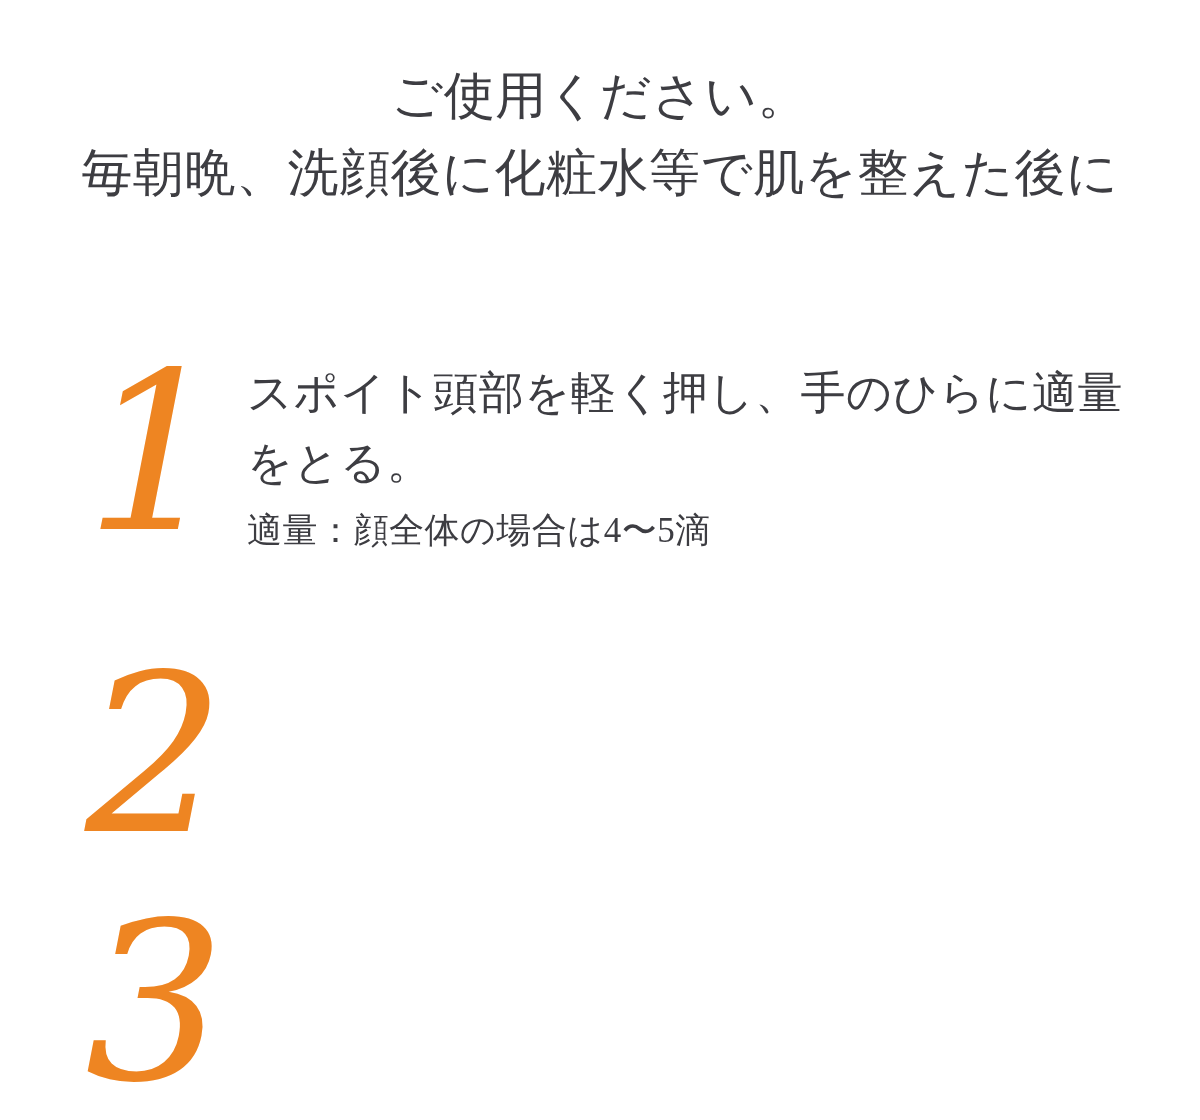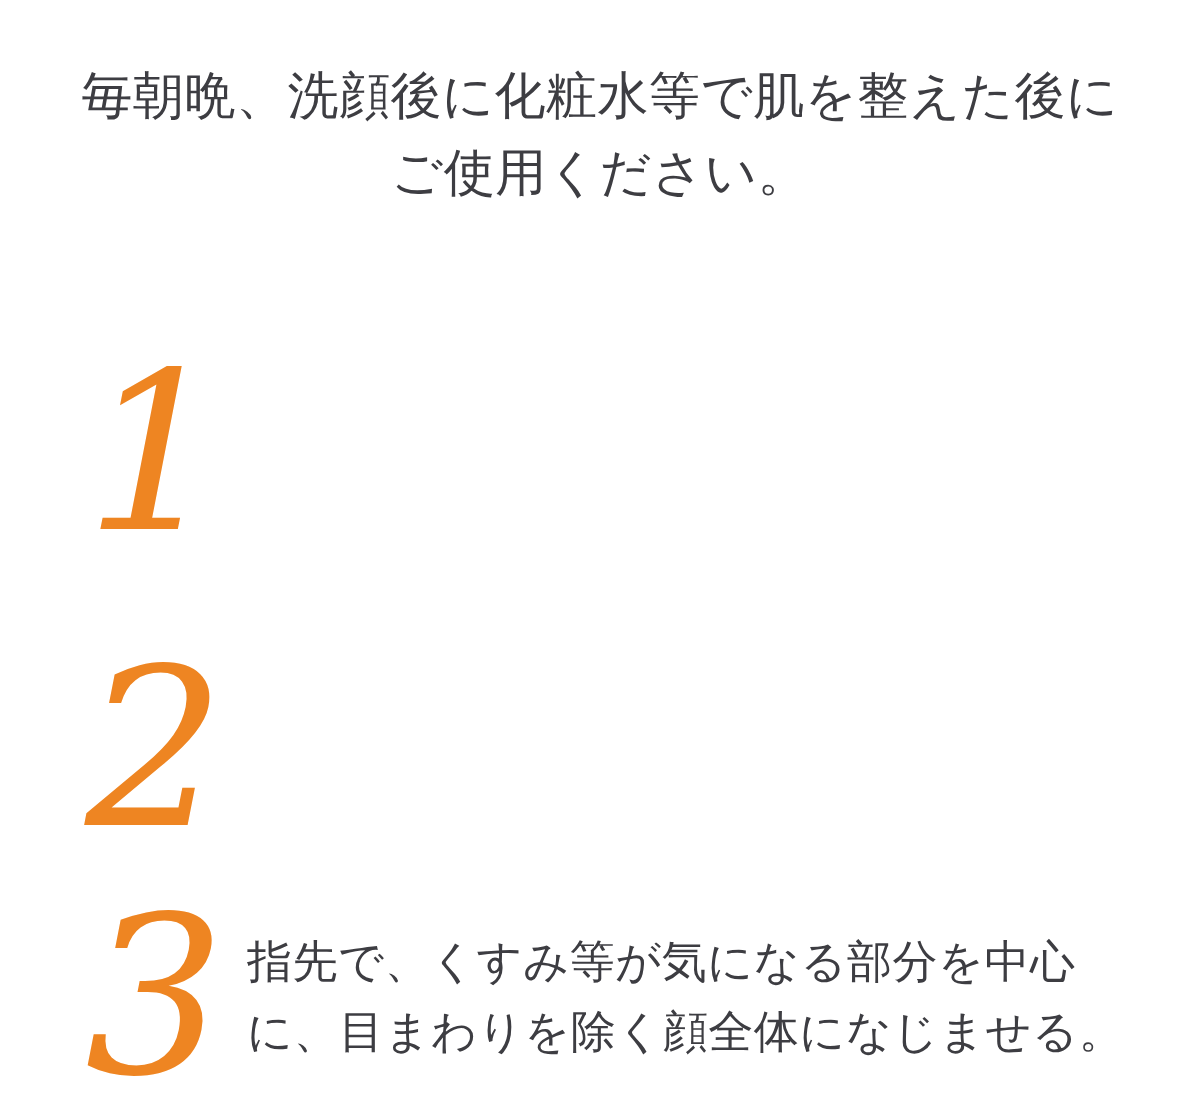--- a/index.html
+++ b/index.html
@@ -76,36 +76,37 @@
     letter-spacing:0.5px;
     color:var(--text);
   }
 </style>
 </head>
 <body>
 
 <main class="sheet">
 
   <h1 class="heading">
+    <span class="hl">ご使用ください。</span>
     <span class="hl">毎朝晩、洗顔後に化粧水等で肌を整えた後に</span>
-    <span class="hl">ご使用ください。</span>
   </h1>
 
   <ol class="steps">
 
     <li class="step step--one">
       <span class="num">1</span>
+      <div class="step-body">
+        <p class="step-text">スポイト頭部を軽く押し、手のひらに適量をとる。</p>
+        <p class="step-note">適量：顔全体の場合は4〜5滴</p>
+      </div>
     </li>
 
     <li class="step step--two">
       <span class="num">2</span>
     </li>
 
     <li class="step step--three">
       <span class="num">3</span>
-      <div class="step-body">
-        <p class="step-text">指先で、くすみ等が気になる部分を中心に、目まわりを除く顔全体になじませる。</p>
-      </div>
     </li>
 
   </ol>
 
 </main>
 
 </body></html>

